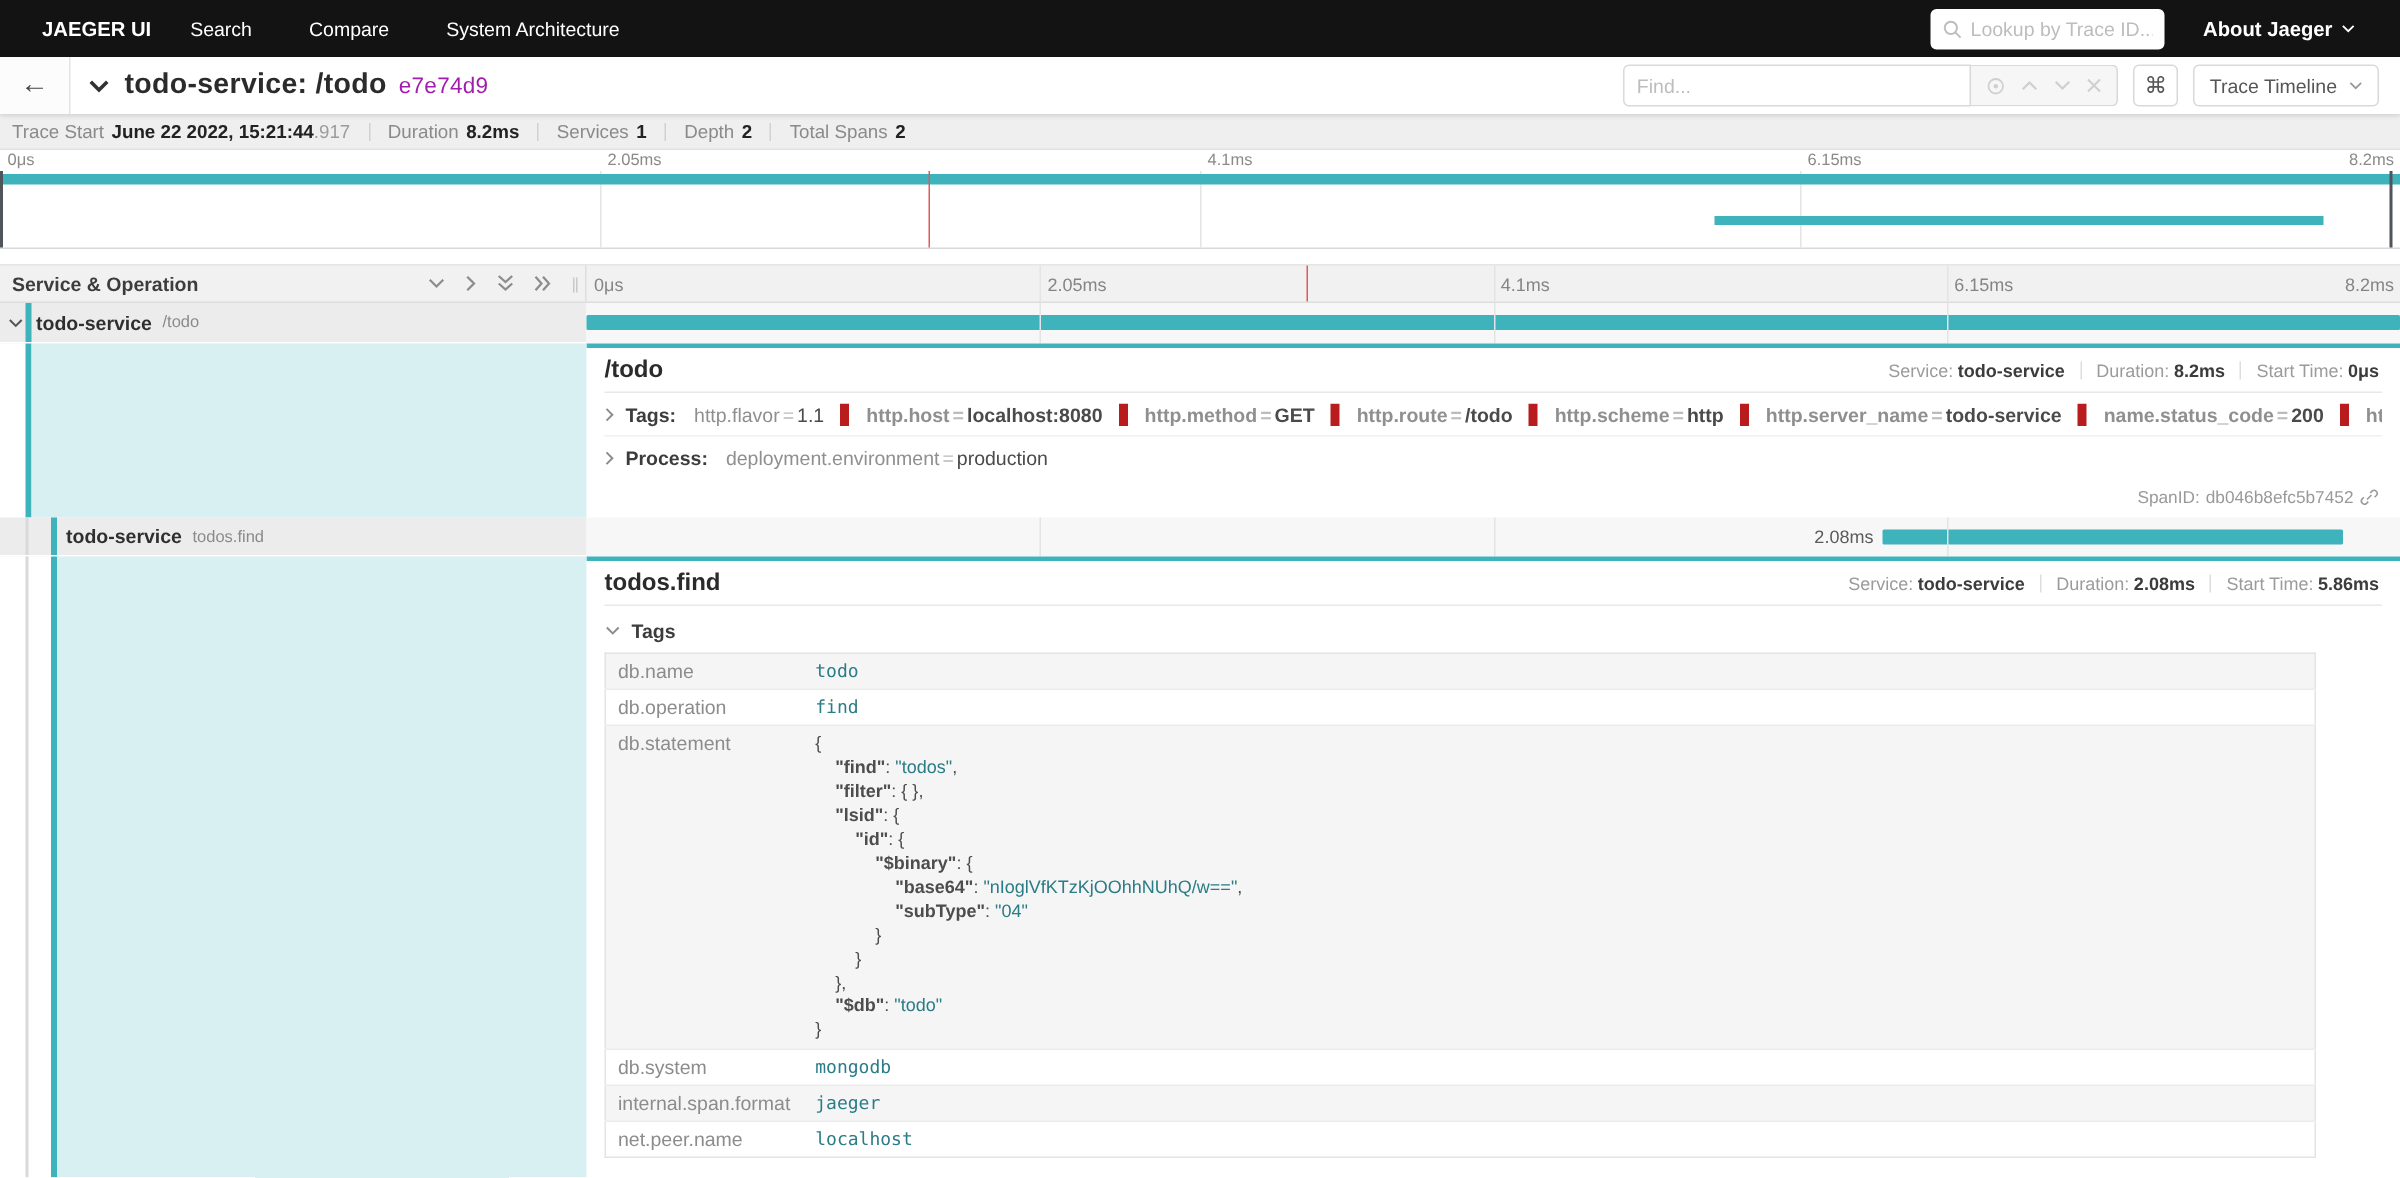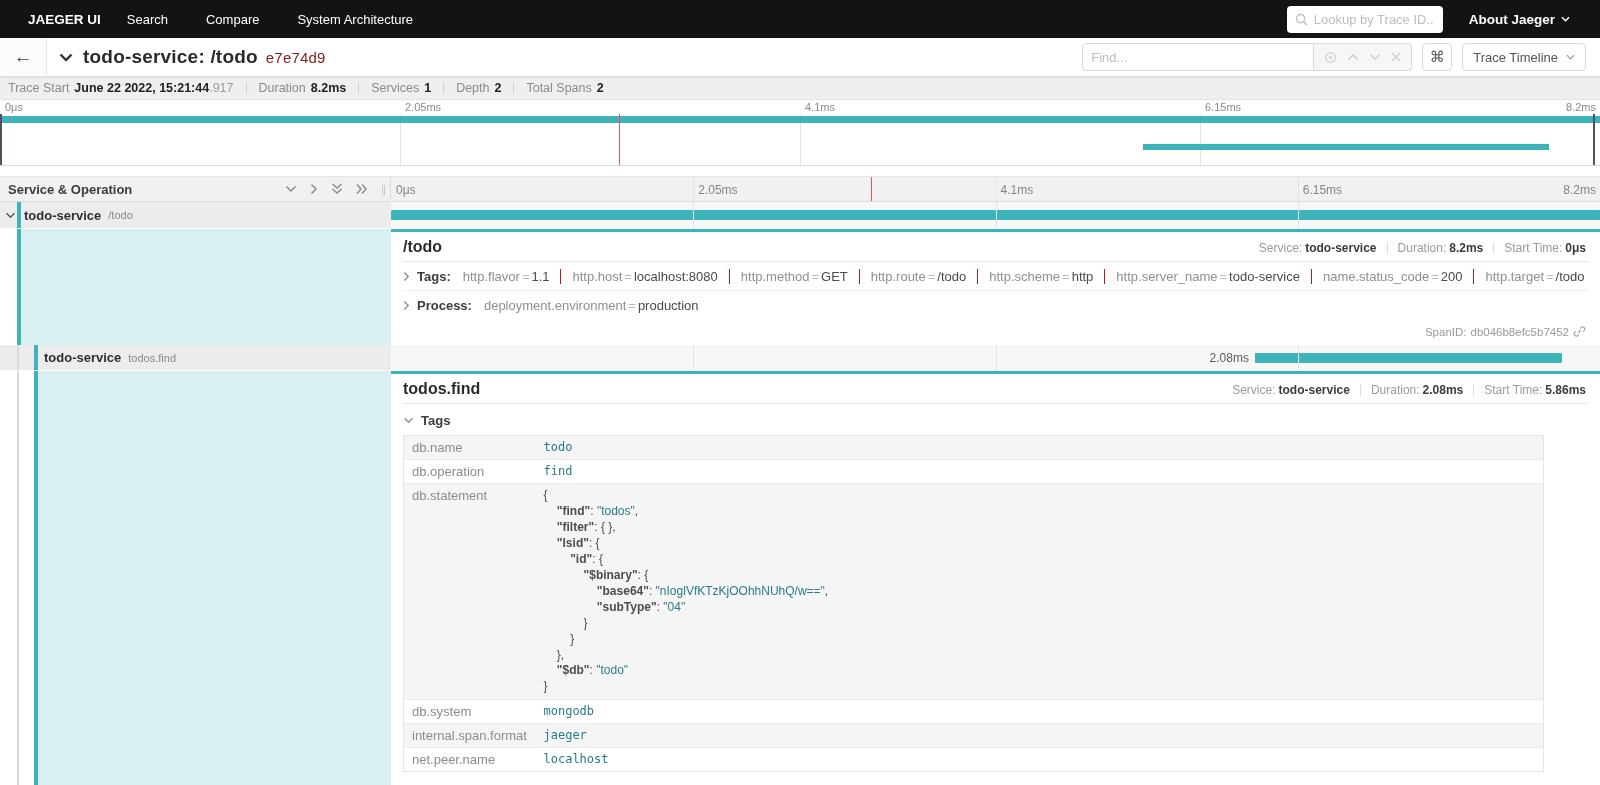--- a/index.html
+++ b/index.html
@@ -20,21 +20,21 @@
   .nav-lookup{width:156px;height:27px;background:#fff;border-radius:4px;display:flex;align-items:center;padding:0 8px;gap:6px;}
   .nav-lookup input{border:none;outline:none;width:100%;font-size:13px;color:#444;background:transparent;}
   .nav-lookup input::placeholder{color:#bdbdbd;}
   .nav-about{color:#fff;font-size:13.5px;font-weight:bold;display:flex;align-items:center;gap:6px;margin-right:14px;cursor:pointer;}
 
   
   .trace-header{height:38px;background:#fff;display:flex;align-items:center;flex:none;box-shadow:0 1px 3px rgba(0,0,0,.12);position:relative;z-index:5;}
   .back-cell{width:47px;height:100%;border-right:1px solid #e4e4e4;background:#fcfcfc;display:flex;align-items:center;justify-content:center;font-size:19px;color:#444;cursor:pointer;flex:none;}
   .th-chevron{margin:0 10px 0 12px;display:flex;cursor:pointer;}
   .th-title{font-size:19px;font-weight:bold;color:#2b2b2b;letter-spacing:.2px;}
-  .th-id{font-size:15px;color:#7f1d1d;margin-left:8px;font-weight:normal;}
+  .th-id{font-size:15px;color:#a21caf;margin-left:8px;font-weight:normal;}
   .th-right{margin-left:auto;display:flex;align-items:center;gap:10px;padding-right:14px;}
   .find-group{display:flex;align-items:stretch;height:28px;}
   .find-input{width:232px;border:1px solid var(--input-border);border-radius:4px 0 0 4px;padding:0 8px;font-size:13px;color:#444;outline:none;}
   .find-input::placeholder{color:#bdbdbd;}
   .find-suffix{display:flex;align-items:center;gap:10px;padding:0 10px;background:#f6f6f6;border:1px solid var(--input-border);border-left:none;border-radius:0 4px 4px 0;}
   .btn{height:28px;border:1px solid var(--input-border);border-radius:4px;background:#fff;display:flex;align-items:center;justify-content:center;font-size:14px;color:#555;cursor:pointer;}
   .btn-key{width:30px;font-size:15px;}
   .btn-select{padding:0 10px;font-size:13px;gap:8px;}
 
   
@@ -90,21 +90,21 @@
   .ov-val{color:#3c3c3c;font-weight:bold;margin-left:3px;}
   .ov-sep{width:1px;height:12px;background:#ddd;}
 
   .acc-row{display:flex;align-items:center;padding:7px 0 6px;font-size:13px;cursor:pointer;text-align:center;}
   .acc-row.with-border{border-bottom:1px solid #f0f0f0;}
   .acc-arrow{margin-right:7px;display:flex;}
   .acc-label{font-weight:bold;color:#3c3c3c;margin-right:10px;}
   .pills{display:flex;align-items:center;list-style:none;overflow:hidden;}
   .pills li{font-size:13px;padding:0 11px;white-space:nowrap;}
   .pills li:first-child{padding-left:2px;}
-  .pills li + li{border-left:1px solid #b91c1c;}
+  .pills li + li{border-left:6px solid #b91c1c;font-weight:bold;}
   .pill-k{color:#8f8f8f;}
   .pill-eq{color:#bbb;padding:0 2px;}
   .pill-v{color:#4a4a4a;}
   .spanid-row{text-align:right;font-size:11.5px;color:#999;padding:6px 2px 4px;display:flex;justify-content:flex-end;align-items:center;gap:4px;}
 
   
   .sect-head{display:flex;align-items:center;padding:9px 0 7px;cursor:pointer;}
   .sect-head .acc-label{font-size:13px;}
   .kv-table{width:calc(100% - 44px);border:1px solid #e4e4e4;border-collapse:collapse;margin-bottom:10px;}
   .kv-table tr + tr{border-top:1px solid #ececec;}

